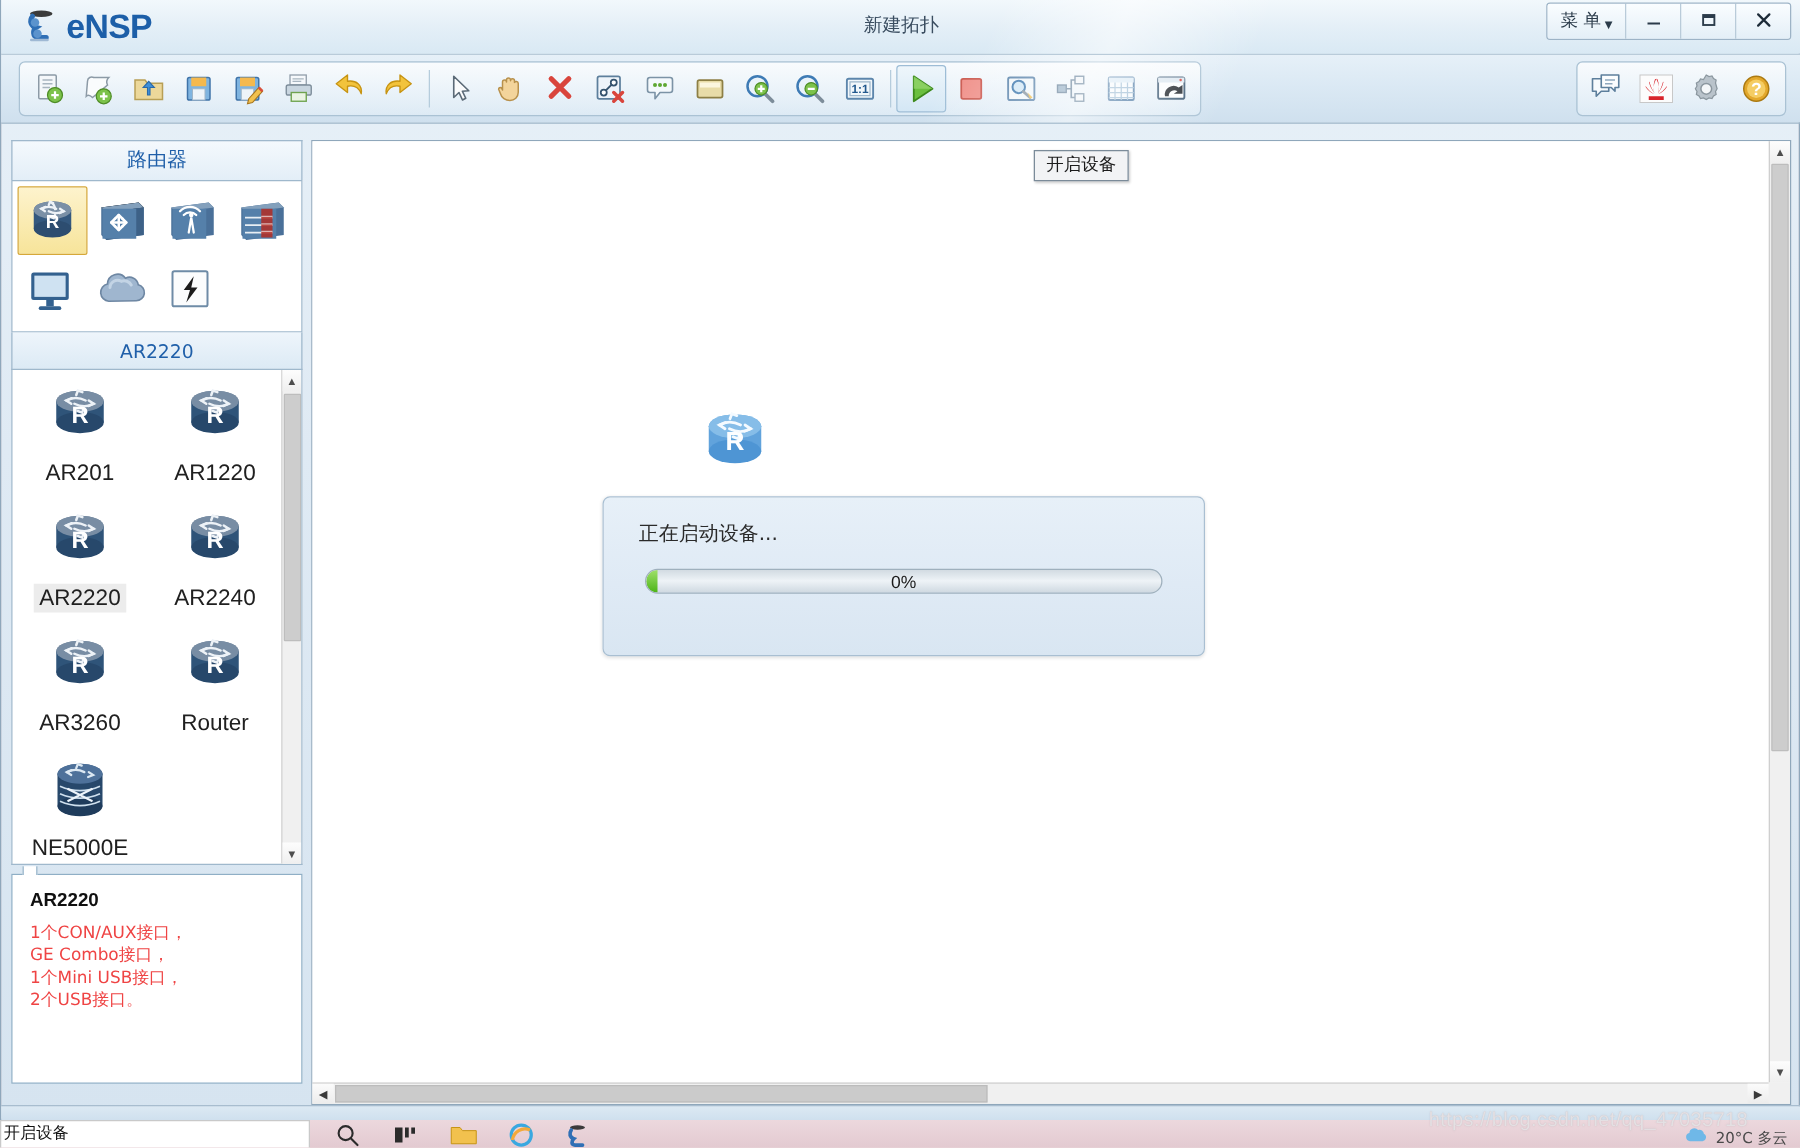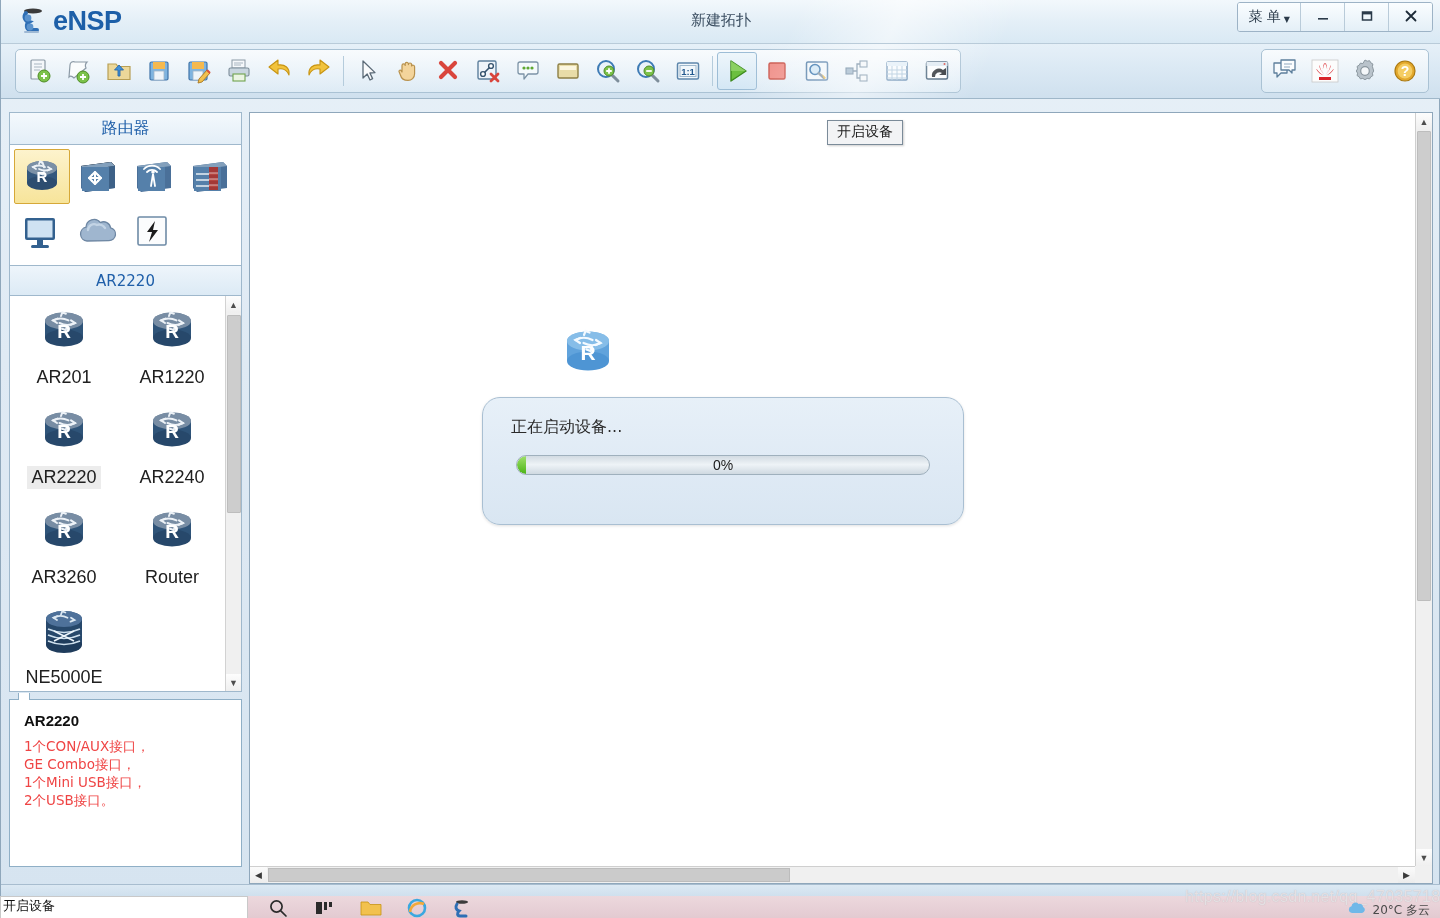--- a/index.html
+++ b/index.html
@@ -210,21 +210,21 @@
     background: #cbcbcb; border: 1px solid #bcbcbc;
   }
   #canvas-corner {
     position: absolute; right: 0; bottom: 0; width: 17px; height: 17px; background: #f0f0f0;
   }
 
   
   #progress-dialog {
     position: absolute; left: 232px; top: 284px; width: 482px; height: 128px;
     background: linear-gradient(to bottom,#e7f0f8 0%,#dfeaf5 55%,#d9e6f2 100%);
-    border: 1px solid #a9bfd2; border-radius: 18px;
+    border: 1px solid #a9bfd2; border-radius: 6px;
     box-shadow: 0 1px 3px rgba(0,0,0,.12);
   }
   #progress-label {
     position: absolute; left: 28px; top: 19px; font-size: 16px; color: #2a2a2a;
     font-family:"DejaVu Sans",sans-serif;
   }
   #progress-track {
     position: absolute; left: 33px; top: 57px; width: 414px; height: 20px;
     background: linear-gradient(to bottom,#d2dbe2 0%,#eef3f7 48%,#cfd9e1 100%);
     border: 1px solid #9fb0bd; border-radius: 10px; overflow: hidden;
@@ -253,21 +253,21 @@
   }
   #tb-popup {
     position: absolute; left: 0; top: 896px; width: 248px; height: 22px;
     background: #fff; border: 1px solid #c9c9c9; border-bottom: none;
     font-size: 13px; color: #111; padding-left: 2px; overflow: hidden;
     font-family:"DejaVu Sans",sans-serif;
   }
   .tb-icons { position: absolute; top: 898px; display: flex; gap: 26px; align-items: center; }
   .tb-ico { width: 20px; height: 20px; }
   #watermark {
-    position: absolute; left: 1185px; top: 888px;
+    position: absolute; left: 1143px; top: 888px;
     font-size: 16px; color: #e4e0e3; letter-spacing: .3px;
     font-family:"Liberation Sans",sans-serif; white-space: nowrap;
     text-shadow: 0 0 1px rgba(160,150,155,.5);
   }
   #tray-text {
     position: absolute; right: 10px; top: 901px; font-size: 12px; color: #4a4a4a;
     display: flex; gap: 8px; align-items: center; font-family:"DejaVu Sans",sans-serif;
   }
 </style>
 </head>

